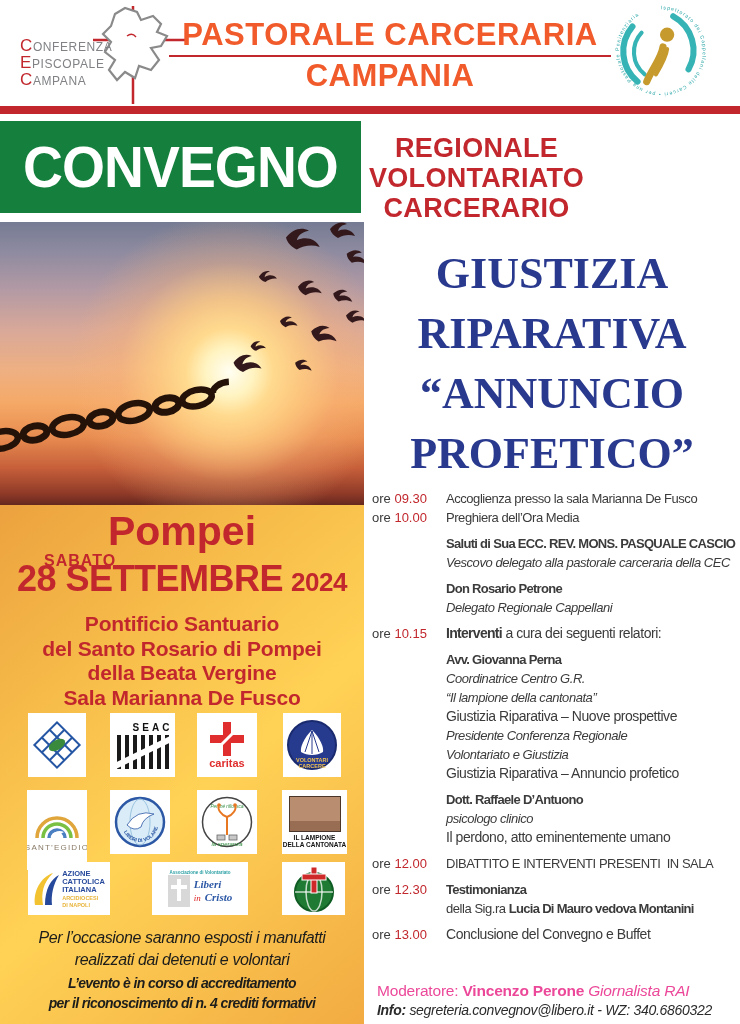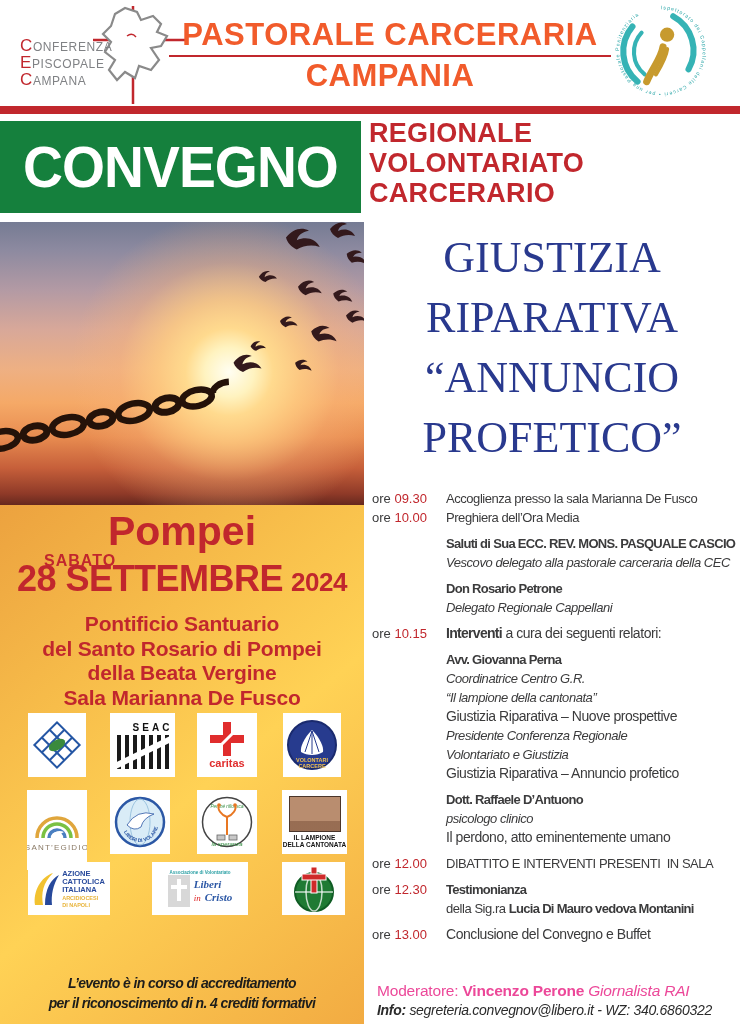--- a/index.html
+++ b/index.html
@@ -13,22 +13,22 @@
   .cec-text .ini{color:#C1272D;font-size:17px;font-weight:normal;}
   .hdr-center{position:absolute;left:160px;top:18px;width:460px;text-align:center;}
   .hdr-title{color:#F15B2B;font-weight:bold;font-size:31px;letter-spacing:.5px;line-height:34px;}
   .hdr-rule{width:442px;height:0;border-top:2px solid #C1272D;margin:3px auto 2px auto;}
   .hdr-right{position:absolute;left:610px;top:0;width:102px;height:102px;}
   
   .redbar{position:absolute;left:0;top:106px;width:740px;height:8px;background:#C1272D;}
   .convegno-box{position:absolute;left:0;top:121px;width:361px;height:92px;background:#15803d;}
   .convegno-box span{display:block;text-align:center;line-height:92px;color:#fff;font-weight:bold;
                      font-size:57px;letter-spacing:-1px;transform:scaleX(.97);}
-  .banner-right{position:absolute;left:369px;top:118px;color:#C1272D;font-weight:bold;
-                font-size:27px;line-height:30px;letter-spacing:.3px;}
+  .banner-right{position:absolute;left:369px;top:133px;color:#C1272D;font-weight:bold;
+                font-size:27px;line-height:30px;letter-spacing:.3px;text-align:center;}
   
   .photo{position:absolute;left:0;top:222px;width:364px;height:283px;
     background:
       radial-gradient(circle at 63% 53%, #fffef2 0%, #fff3c0 9%, #ffda8e 16%,
         rgba(255,205,130,.8) 26%, rgba(250,180,120,.35) 40%, rgba(250,170,110,0) 58%),
       linear-gradient(180deg,#757b93 0%,#8d8aa0 10%,#b39aa4 24%,#d8a899 38%,#eeb083 52%,
         #f5a967 64%,#e88c50 76%,#c65f3a 87%,#8f3a28 96%,#66281e 100%);}
   .photo svg{position:absolute;left:0;top:0;}
   
   .yellow{position:absolute;left:0;top:505px;width:364px;height:519px;
@@ -74,22 +74,22 @@
   .lic-sketch:before{content:"";position:absolute;left:3px;top:10px;width:16px;height:4px;background:#fff;}
   .lic-words{font-family:"Liberation Serif",serif;font-style:italic;line-height:11px;text-align:left;}
   .lic-w1,.lic-w3{color:#2b57a5;font-size:11px;font-weight:bold;}
   .lic-w2{color:#d22;font-size:9px;}
   .santeg-cap{font-size:8px;color:#8a7a66;letter-spacing:1.2px;margin-top:1px;}
   .note1{position:absolute;top:422px;width:100%;text-align:center;font-style:italic;
          font-size:16px;line-height:22px;letter-spacing:-.4px;color:#1d1d1b;}
   .note2{position:absolute;top:468px;width:100%;text-align:center;font-style:italic;font-weight:bold;
          font-size:14px;line-height:20px;letter-spacing:-.6px;color:#1d1d1b;}
   
-  .big-title{position:absolute;left:372px;top:228px;width:360px;text-align:center;
-     font-family:"Liberation Serif","DejaVu Serif",serif;font-weight:normal;color:#29398E;
+  .big-title{position:absolute;left:372px;top:244px;width:360px;text-align:center;
+     font-family:"Liberation Serif","DejaVu Serif",serif;font-weight:bold;color:#29398E;
      font-size:44px;line-height:60px;}
   #schedule{position:absolute;left:372px;top:489px;width:366px;color:#3b3b3c;}
   .srow{display:flex;line-height:19px;align-items:flex-end;}
   .srow.gap{margin-top:7px;}
   .stime{width:74px;flex:none;font-size:13px;}
   .stime .tv{color:#C1272D;}
   .stext{flex:1;font-size:13px;letter-spacing:-.45px;white-space:pre-wrap;}
   .srow.lg .stext{font-size:14px;}
   .stext .b{font-weight:bold;letter-spacing:-.7px;}
   .stext .i{font-style:italic;}
@@ -297,20 +297,24 @@
     <div class="tile t11">
       <svg width="46" height="48" viewBox="0 0 46 48">
         <circle cx="23" cy="27" r="19" fill="#1f7a33" stroke="#0f5c24" stroke-width="2"></circle>
         <ellipse cx="23" cy="27" rx="8" ry="19" fill="none" stroke="rgba(255,255,255,.75)" stroke-width="1.5"></ellipse>
         <line x1="4" y1="27" x2="42" y2="27" stroke="rgba(255,255,255,.75)" stroke-width="1.5"></line>
         <rect x="20" y="2" width="6" height="26" fill="#cf2a2a" stroke="#fff" stroke-width="1"></rect>
         <rect x="11" y="9" width="24" height="6" fill="#cf2a2a" stroke="#fff" stroke-width="1"></rect>
       </svg>
     </div>
 
+    <div class="note1">
+      <div>Per l’occasione saranno esposti i manufatti</div>
+      <div>realizzati dai detenuti e volontari</div>
+    </div>
     <div class="note2">
       <div>L’evento è in corso di accreditamento</div>
       <div>per il riconoscimento di n. 4 crediti formativi</div>
     </div>
   </div>
 
   <div class="big-title">
     <div>GIUSTIZIA</div>
     <div>RIPARATIVA</div>
     <div>“ANNUNCIO</div>

